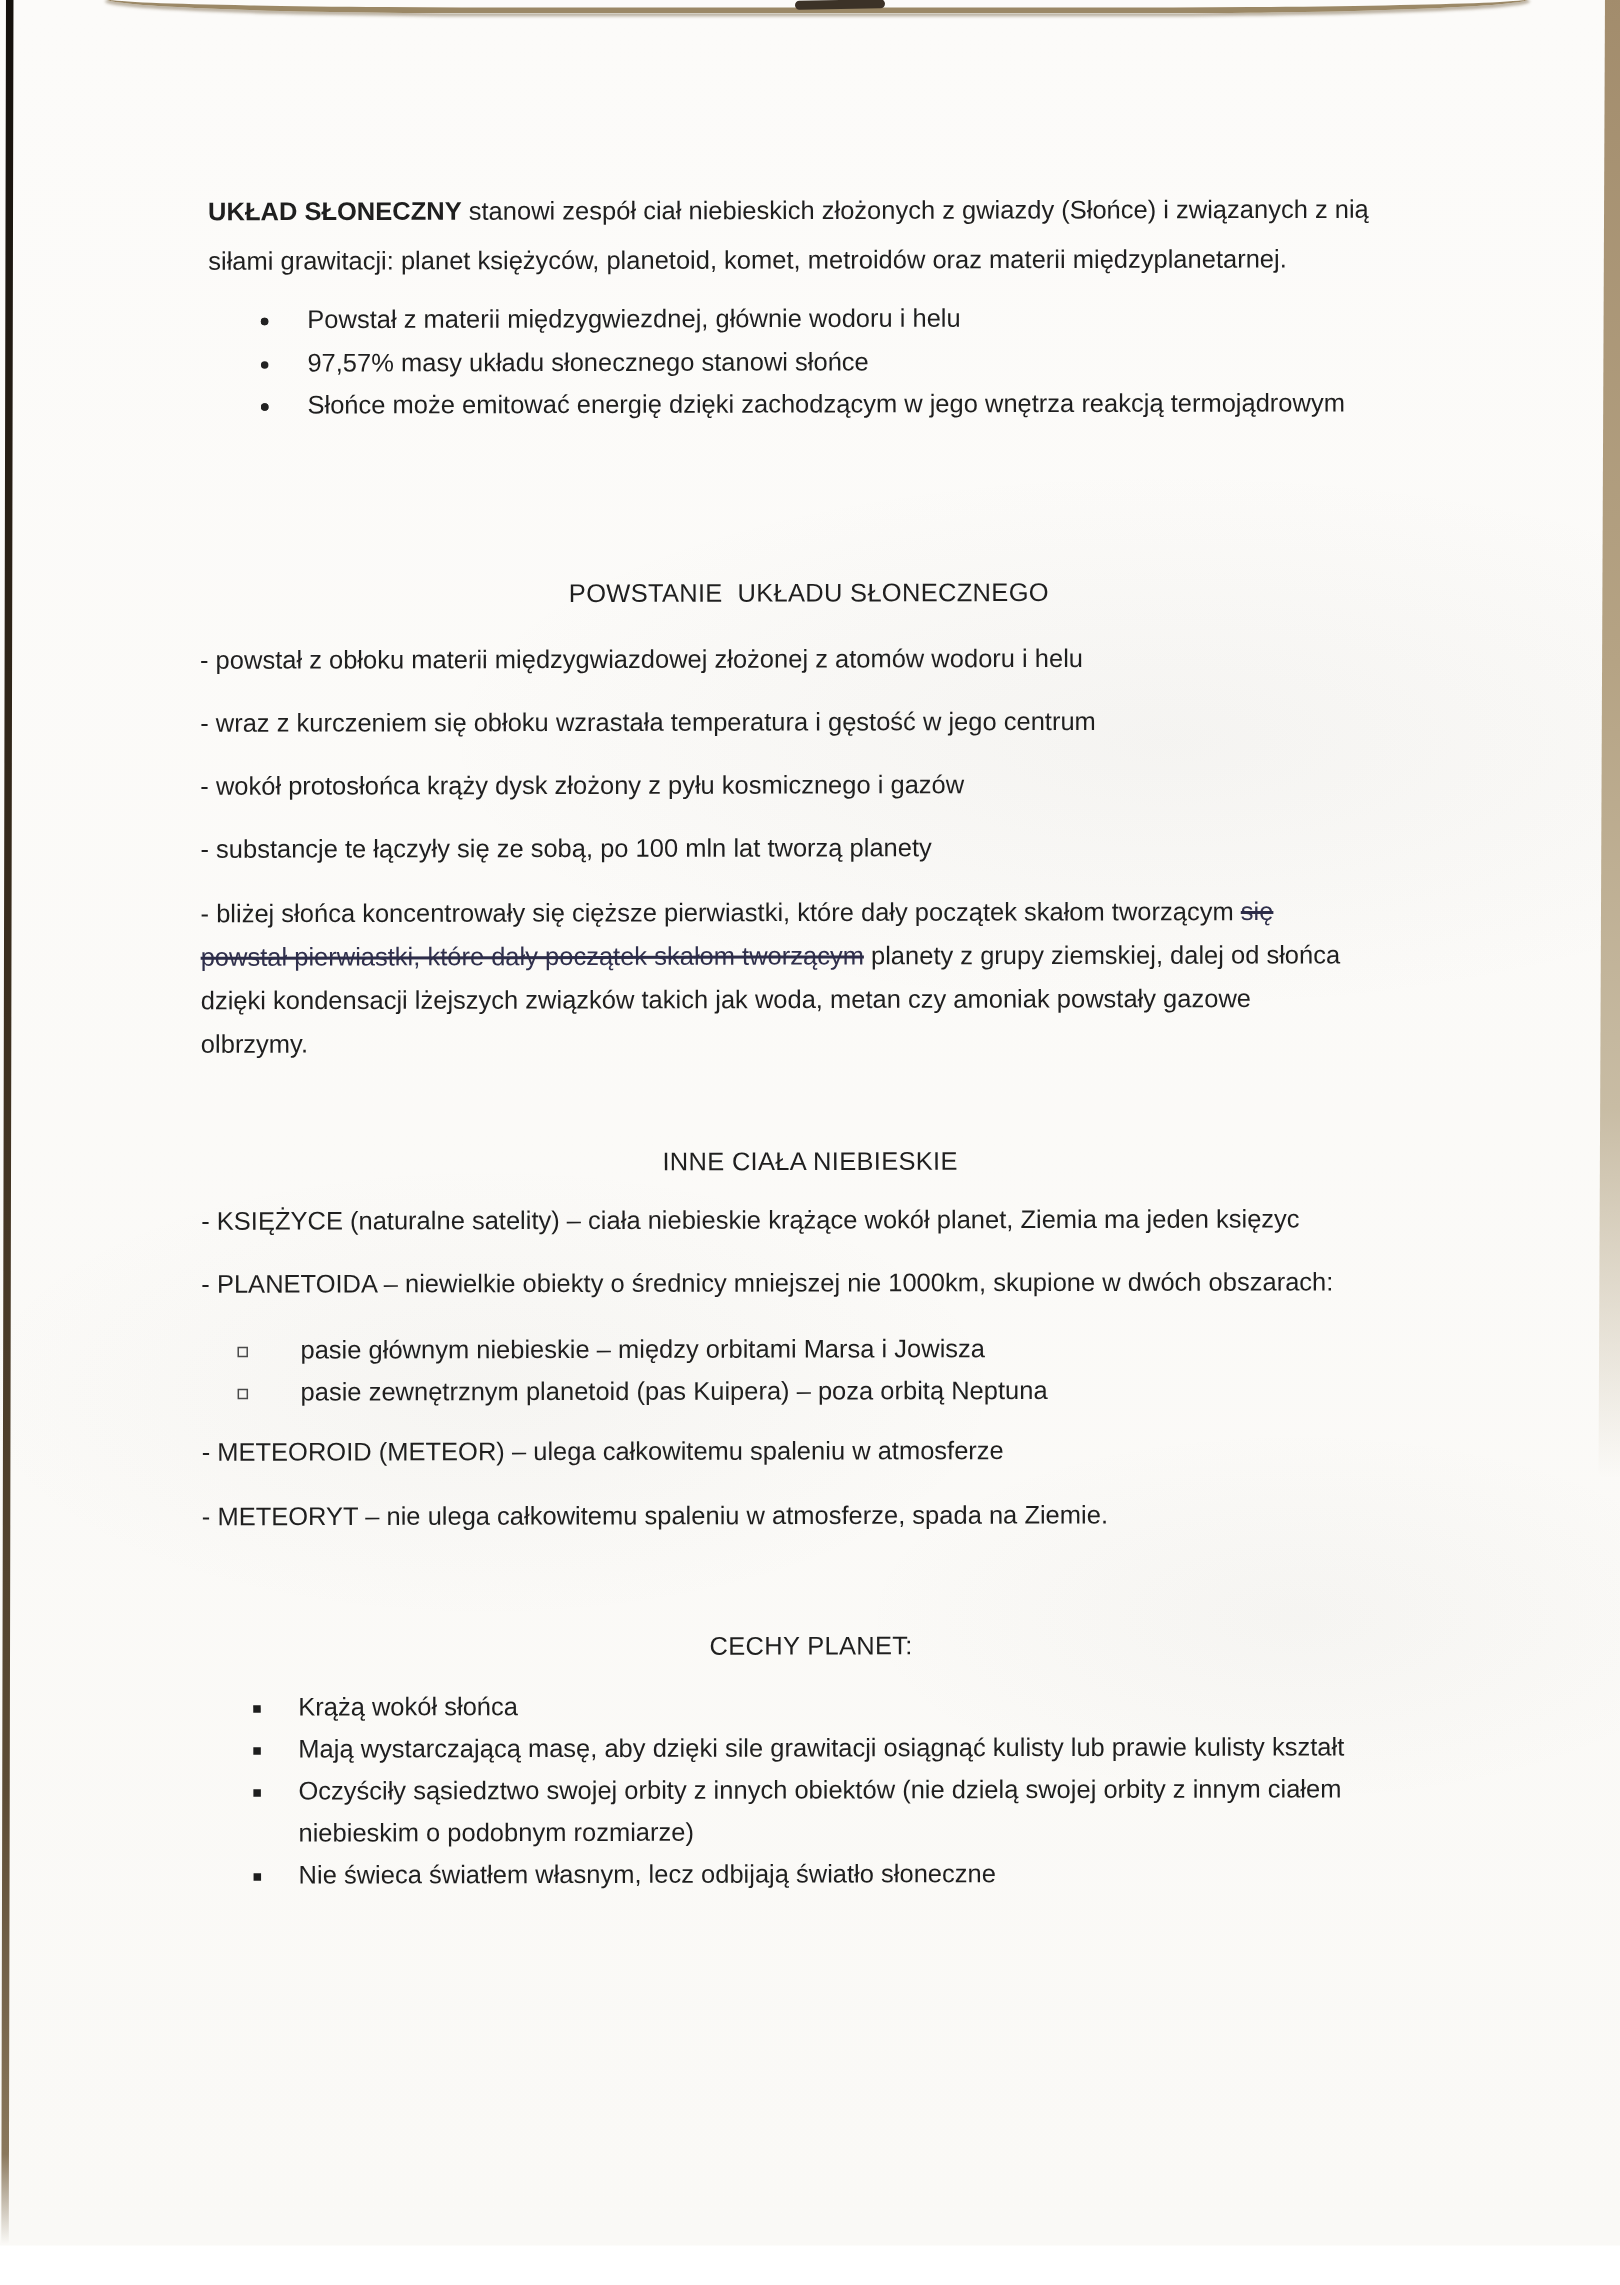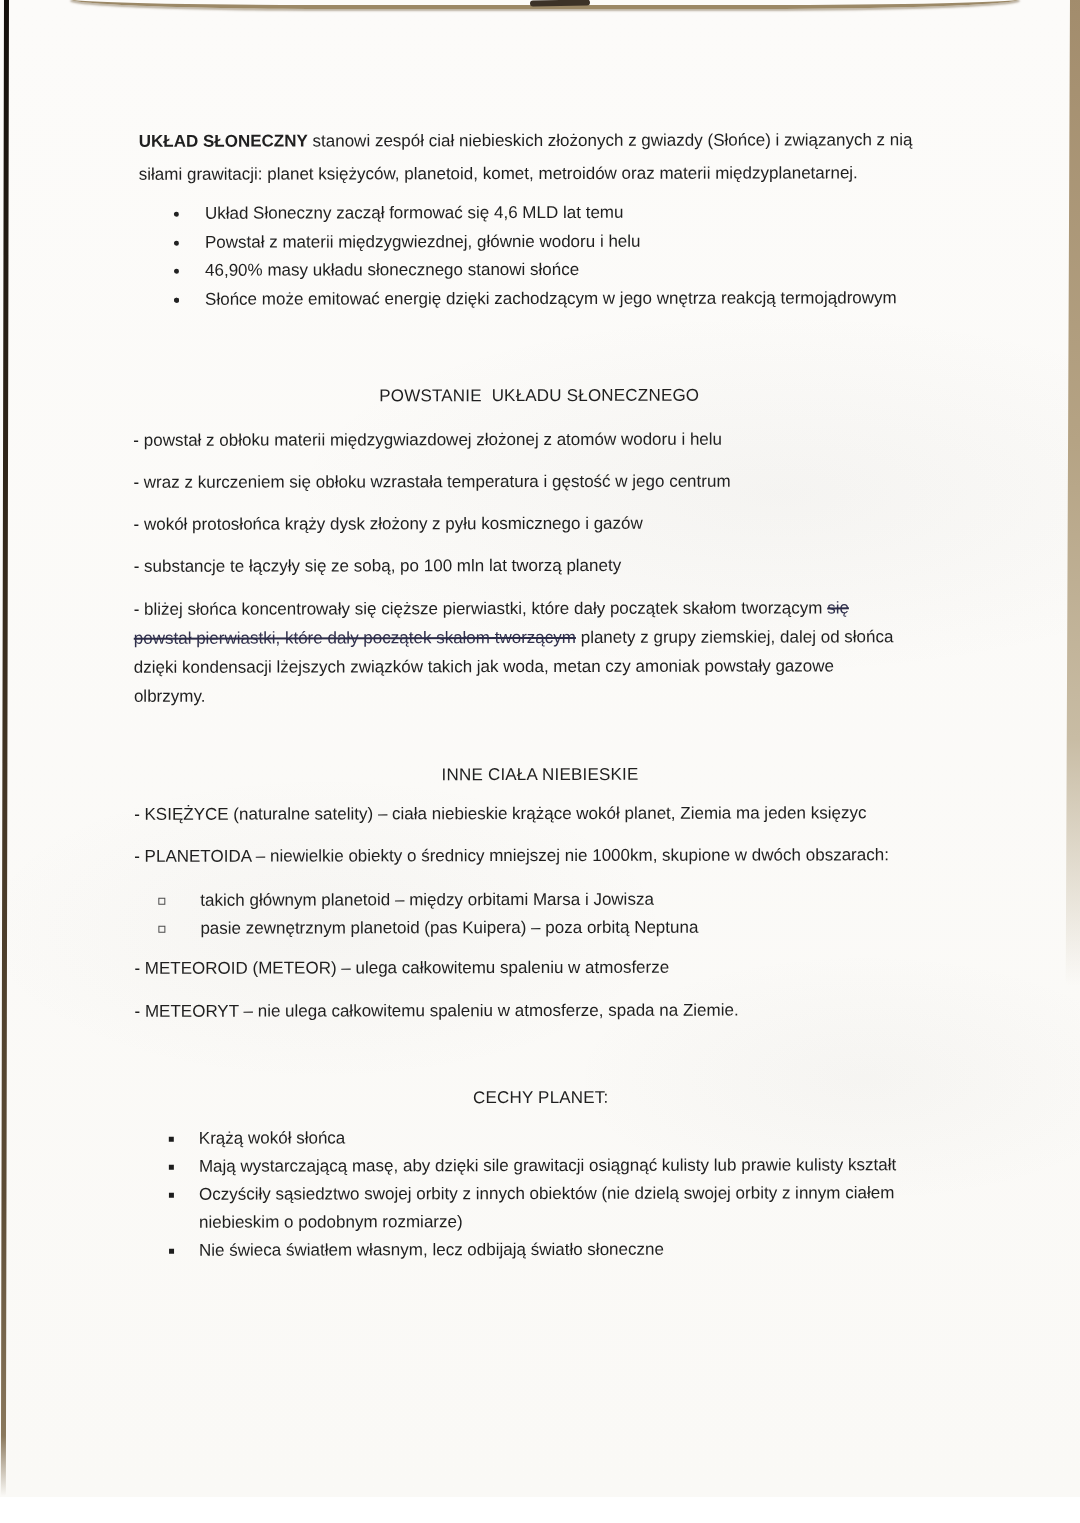--- a/index.html
+++ b/index.html
@@ -106,23 +106,23 @@
   <div class="edge-left"></div>
   <div class="bottom-band"></div>
   <div class="speck"></div>
 
   <div class="content">
 
     <div class="line intro-line" style="top:130px"><b>UKŁAD SŁONECZNY</b><span> stanowi zespół ciał niebieskich złożonych z gwiazdy (Słońce) i związanych z nią</span></div>
     <div class="line intro-line" style="top:163px">siłami grawitacji: planet księżyców, planetoid, komet, metroidów oraz materii międzyplanetarnej.</div>
 
     <ul class="blist dotlist">
-      <li><span class="marker-dot"></span><span>Układ Słoneczny zaczął formować się 4,6 MLD lat temu</span></li>
+      <li><span class="marker-dot"></span></li>
       <li><span class="marker-dot"></span><span>Powstał z materii międzygwiezdnej, głównie wodoru i helu</span></li>
-      <li><span class="marker-dot"></span><span>46,90% masy układu słonecznego stanowi słońce</span></li>
+      <li><span class="marker-dot"></span><span>97,57% masy układu słonecznego stanowi słońce</span></li>
       <li><span class="marker-dot"></span></li>
       <li><span class="marker-dot"></span><span>Słońce może emitować energię dzięki zachodzącym w jego wnętrza reakcją termojądrowym</span></li>
     </ul>
 
     <div class="h" style="top:386px">POWSTANIE  UKŁADU SŁONECZNEGO</div>
 
     <div class="line" style="top:429px">- powstał z obłoku materii międzygwiazdowej złożonej z atomów wodoru i helu</div>
     <div class="line" style="top:471px">- wraz z kurczeniem się obłoku wzrastała temperatura i gęstość w jego centrum</div>
     <div class="line" style="top:513px">- wokół protosłońca krąży dysk złożony z pyłu kosmicznego i gazów</div>
     <div class="line" style="top:555px">- substancje te łączyły się ze sobą, po 100 mln lat tworzą planety</div>
@@ -133,21 +133,21 @@
       <div class="pl">dzięki kondensacji lżejszych związków takich jak woda, metan czy amoniak powstały gazowe</div>
       <div class="pl">olbrzymy.</div>
     </div>
 
     <div class="h" style="top:765px">INNE CIAŁA NIEBIESKIE</div>
 
     <div class="line" style="top:803px">- KSIĘŻYCE (naturalne satelity) – ciała niebieskie krążące wokół planet, Ziemia ma jeden księzyc</div>
     <div class="line" style="top:845px">- PLANETOIDA – niewielkie obiekty o średnicy mniejszej nie 1000km, skupione w dwóch obszarach:</div>
 
     <ul class="blist beltlist">
-      <li><span class="marker-hsq"></span><span>takich głównym planetoid – między orbitami Marsa i Jowisza</span></li>
+      <li><span class="marker-hsq"></span><span>pasie głównym niebieskie – między orbitami Marsa i Jowisza</span></li>
       <li><span class="marker-hsq"></span><span>pasie zewnętrznym planetoid (pas Kuipera) – poza orbitą Neptuna</span></li>
     </ul>
 
     <div class="line" style="top:957px">- METEOROID (METEOR) – ulega całkowitemu spaleniu w atmosferze</div>
     <div class="line" style="top:1000px">- METEORYT – nie ulega całkowitemu spaleniu w atmosferze, spada na Ziemie.</div>
 
     <div class="h" style="top:1088px">CECHY PLANET:</div>
 
     <ul class="blist sqlist">
       <li><span class="marker-fsq"></span><span>Krążą wokół słońca</span></li>

